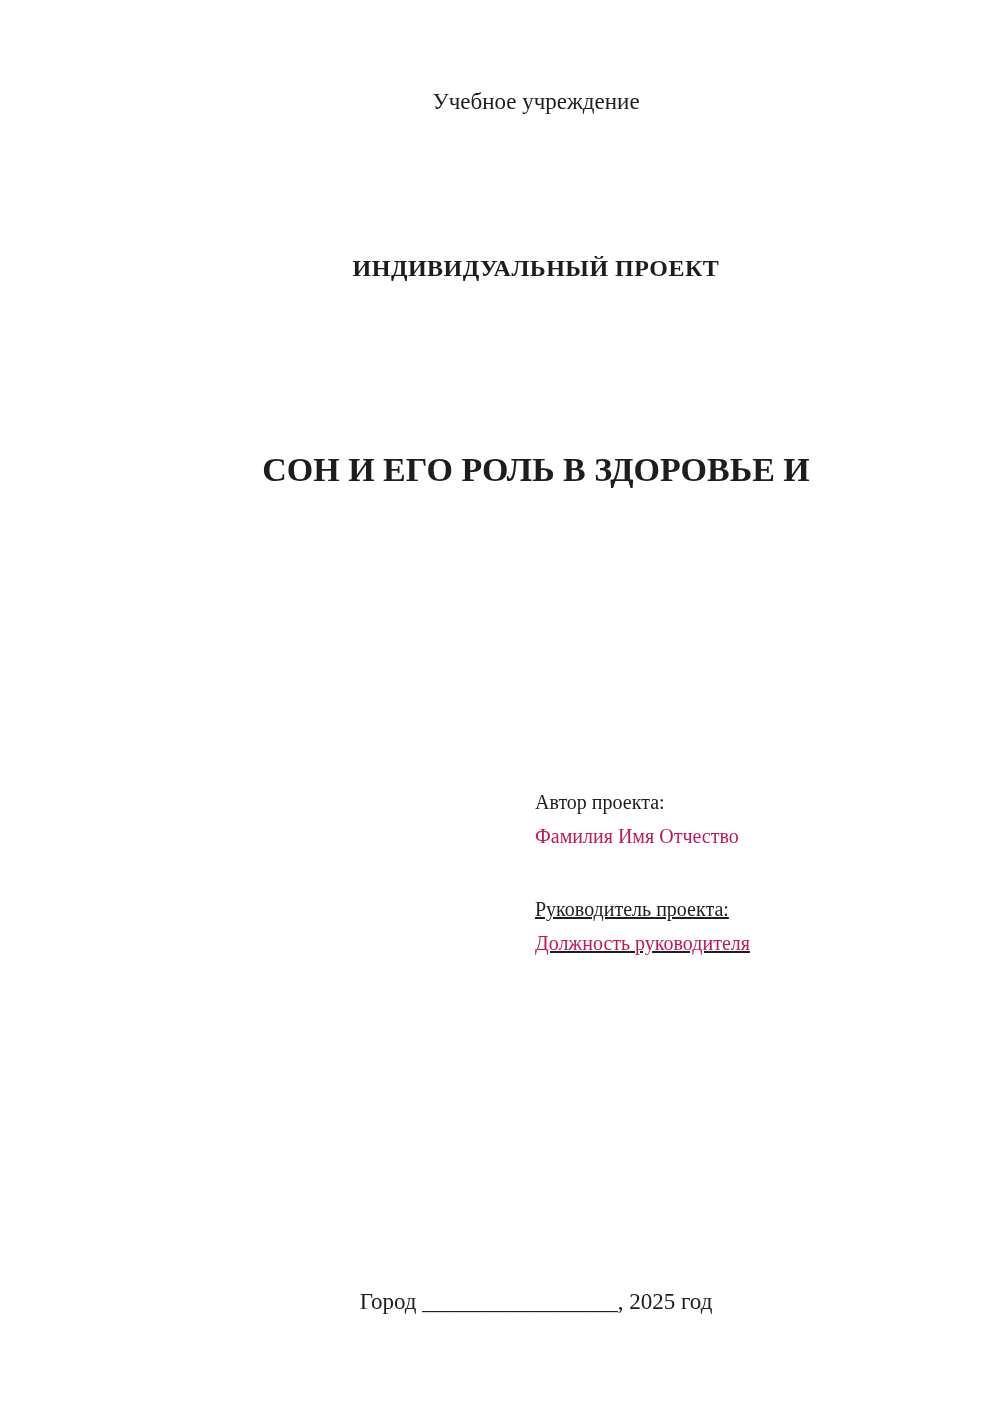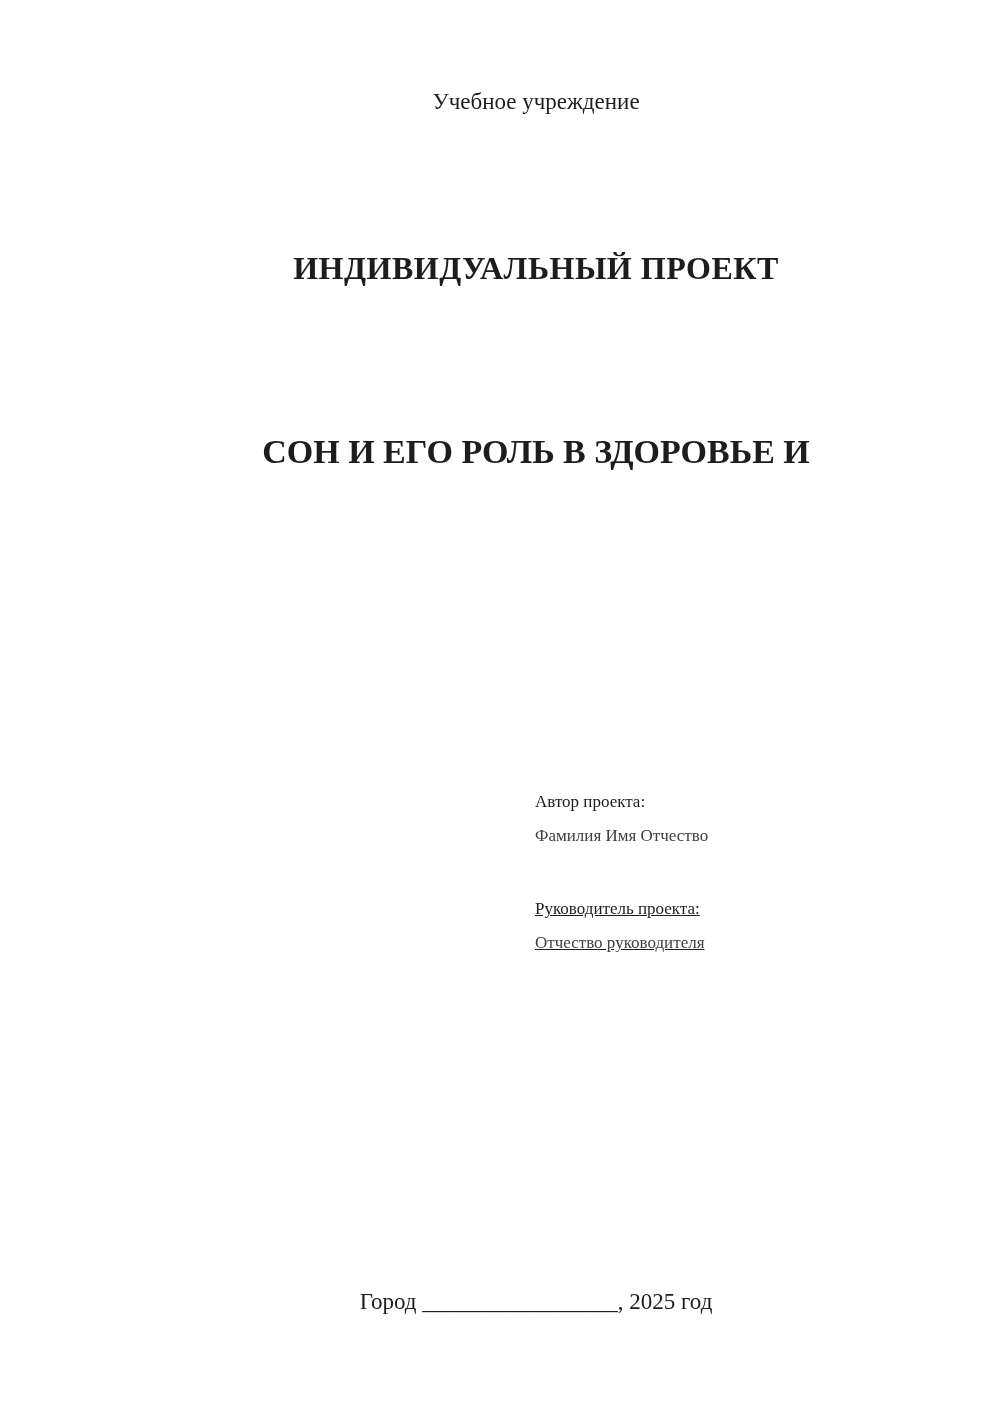--- a/index.html
+++ b/index.html
@@ -23,44 +23,44 @@
     right: 71px;
     text-align: center;
   }
   .institution {
     top: 88px;
     font-size: 23px;
     line-height: 28px;
   }
   .project-type {
     top: 253px;
-    font-size: 32px;
+    font-size: 24px;
     font-weight: bold;
     line-height: 30px;
     letter-spacing: 0.5px;
   }
   .title {
-    top: 432px;
+    top: 450px;
     font-size: 34px;
     font-weight: bold;
     line-height: 39px;
   }
   .credits {
     position: absolute;
     top: 785px;
     left: 535px;
-    font-size: 17px;
+    font-size: 20px;
     line-height: 34px;
     text-align: left;
   }
   .credit-group .label {
     color: #1d1d1d;
   }
   .credit-group .placeholder {
-    color: #404040;
+    color: #be185d;
   }
   .credit-group.supervisor {
     margin-top: 39px;
     text-decoration: underline;
   }
   .footer-line {
     top: 1288px;
     font-size: 23px;
     line-height: 28px;
   }
@@ -78,19 +78,19 @@
     <div>СОН И ЕГО РОЛЬ В ЗДОРОВЬЕ И</div>
   </div>
 
   <div class="credits">
     <div class="credit-group">
       <div class="label">Автор проекта:</div>
       <div class="placeholder">Фамилия Имя Отчество</div>
     </div>
     <div class="credit-group supervisor">
       <div class="label">Руководитель проекта:</div>
-      <div class="placeholder">Отчество руководителя</div>
+      <div class="placeholder">Должность руководителя</div>
     </div>
   </div>
 
   <div class="centered footer-line">Город _________________, 2025 год</div>
 
 </div>
 
 </body></html>

